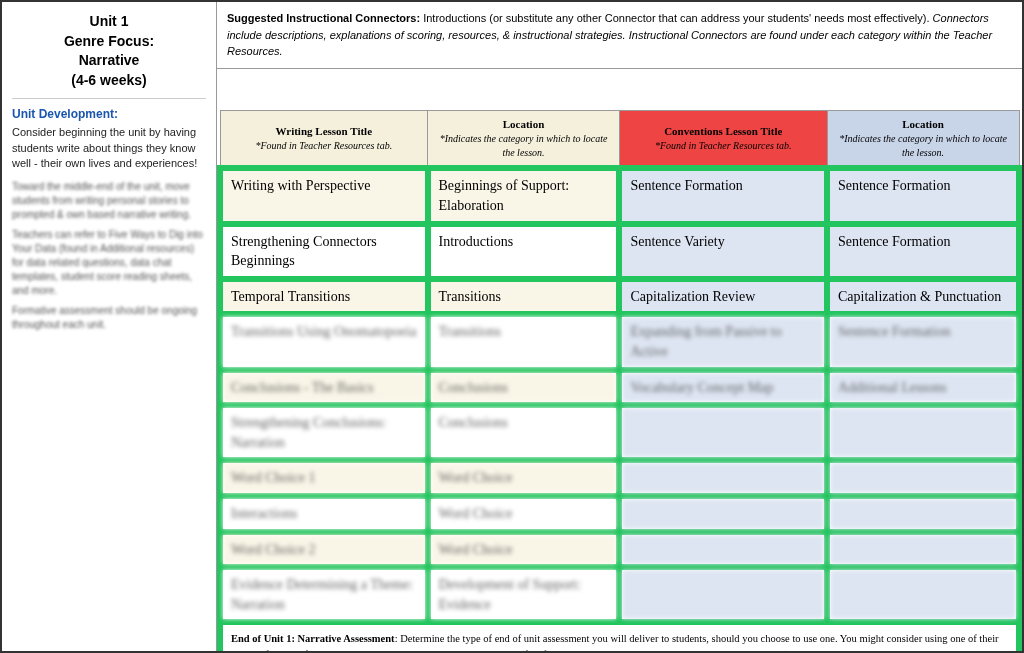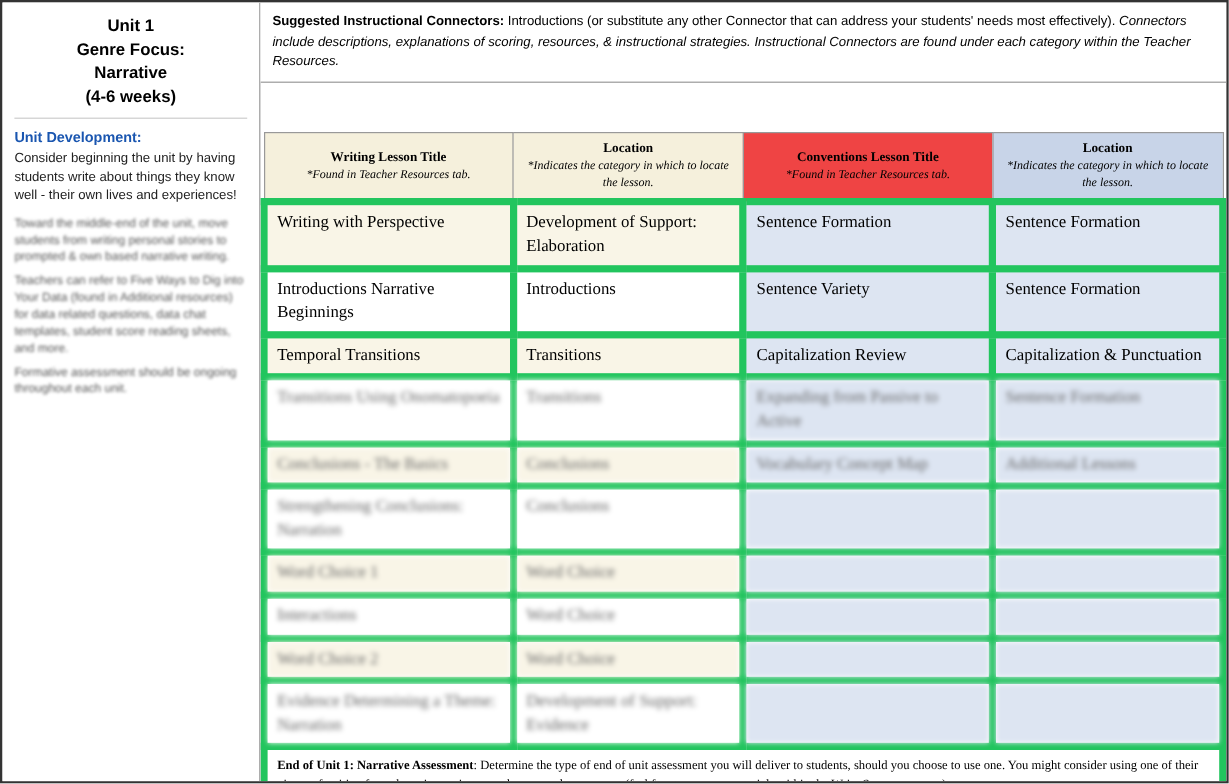--- a/index.html
+++ b/index.html
@@ -204,26 +204,26 @@
             </th>
             <th class="th-location-conventions">
               <span>Location</span><br>
               <span class="sub-note">*Indicates the category in which to locate the lesson.</span>
             </th>
           </tr>
         </thead>
         <tbody id="table-body">
         <tr class="row-tinted">
               <td class="writing-col">Writing with Perspective</td>
-              <td class="loc-writing-col">Development of Support: Elaboration</td>
+              <td class="loc-writing-col">Beginnings of Support: Elaboration</td>
               <td class="conventions-col">Sentence Formation</td>
               <td class="loc-conventions-col">Sentence Formation</td>
             </tr>
             <tr class="row-clear">
-              <td class="writing-col">Introductions Narrative Beginnings</td>
+              <td class="writing-col">Strengthening Connectors Beginnings</td>
               <td class="loc-writing-col">Introductions</td>
               <td class="conventions-col">Sentence Variety</td>
               <td class="loc-conventions-col">Sentence Formation</td>
             </tr>
             <tr class="row-tinted">
               <td class="writing-col">Temporal Transitions</td>
               <td class="loc-writing-col">Transitions</td>
               <td class="conventions-col">Capitalization Review</td>
               <td class="loc-conventions-col">Capitalization &amp; Punctuation</td>
             </tr>

